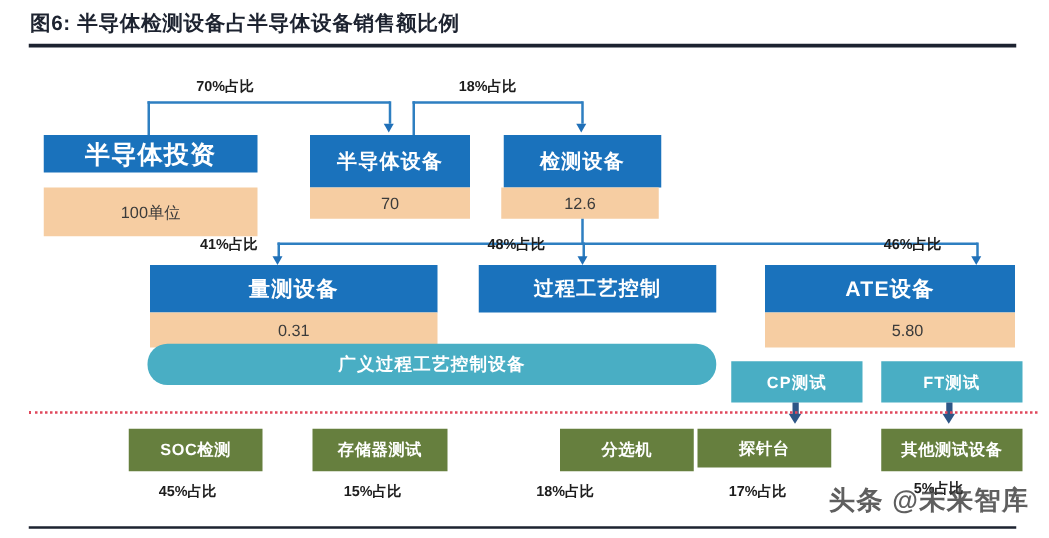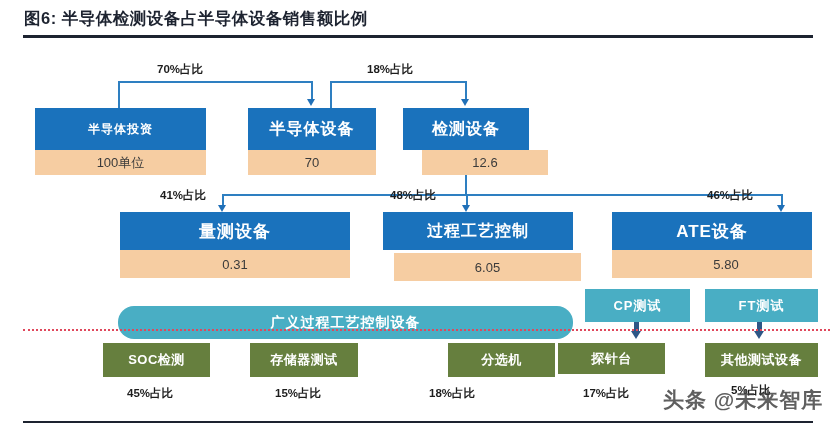--- a/index.html
+++ b/index.html
@@ -104,38 +104,38 @@
   <div class="ln lnv" style="left:118px;top:81px;height:27px;"></div>
   <div class="ln lnh" style="left:118px;top:81px;width:194px;"></div>
   <div class="ln lnv" style="left:311px;top:81px;height:18px;"></div>
   <div class="arrow-down" style="left:307px;top:99px;"></div>
 
   <div class="ln lnv" style="left:330px;top:81px;height:27px;"></div>
   <div class="ln lnh" style="left:330px;top:81px;width:136px;"></div>
   <div class="ln lnv" style="left:465px;top:81px;height:18px;"></div>
   <div class="arrow-down" style="left:461px;top:99px;"></div>
 
-  <div class="box blue-head" style="left:35px;top:108px;width:171px;height:42px;font-size:12px;">
+  <div class="box blue-head" style="left:35px;top:108px;width:171px;height:30px;font-size:20px;">
     <span>半导体投资</span>
   </div>
-  <div class="box tan" style="left:35px;top:150px;width:171px;height:25px;">
+  <div class="box tan" style="left:35px;top:150px;width:171px;height:39px;">
     <span>100单位</span>
   </div>
 
   <div class="box blue-head" style="left:248px;top:108px;width:128px;height:42px;font-size:16px;">
     <span>半导体设备</span>
   </div>
   <div class="box tan" style="left:248px;top:150px;width:128px;height:25px;">
     <span>70</span>
   </div>
 
   <div class="box blue-head" style="left:403px;top:108px;width:126px;height:42px;font-size:16px;">
     <span>检测设备</span>
   </div>
-  <div class="box tan" style="left:422px;top:150px;width:126px;height:25px;">
+  <div class="box tan" style="left:401px;top:150px;width:126px;height:25px;">
     <span>12.6</span>
   </div>
 
   <div class="ln lnv" style="left:465px;top:175px;height:20px;"></div>
   <div class="ln lnh" style="left:222px;top:194px;width:560px;"></div>
   <div class="ln lnv" style="left:222px;top:194px;height:12px;"></div>
   <div class="arrow-down" style="left:218px;top:205px;"></div>
   <div class="ln lnv" style="left:466px;top:194px;height:12px;"></div>
   <div class="arrow-down" style="left:462px;top:205px;"></div>
   <div class="ln lnv" style="left:781px;top:194px;height:12px;"></div>
@@ -148,32 +148,29 @@
   <div class="box blue-head" style="left:120px;top:212px;width:230px;height:38px;font-size:17px;">
     <span>量测设备</span>
   </div>
   <div class="box tan" style="left:120px;top:250px;width:230px;height:28px;">
     <span>0.31</span>
   </div>
 
   <div class="box blue-head" style="left:383px;top:212px;width:190px;height:38px;font-size:16px;text-align:center;">
     <span>过程工艺控制</span>
   </div>
-  <div class="box tan" style="left:394px;top:253px;width:187px;height:28px;">
-    <span>6.05</span>
-  </div>
 
   <div class="box blue-head" style="left:612px;top:212px;width:200px;height:38px;font-size:17px;">
     <span>ATE设备</span>
   </div>
   <div class="box tan" style="left:612px;top:250px;width:200px;height:28px;padding-left:28px;">
     <span>5.80</span>
   </div>
 
-  <div class="box teal" style="left:118px;top:306px;width:455px;height:33px;font-size:14px;border-radius:16px;">
+  <div class="box teal" style="left:118px;top:275px;width:455px;height:33px;font-size:14px;border-radius:16px;">
     <span>广义过程工艺控制设备</span>
   </div>
   <div class="box teal" style="left:585px;top:289px;width:105px;height:33px;font-size:13px;">
     <span>CP测试</span>
   </div>
   <div class="box teal" style="left:705px;top:289px;width:113px;height:33px;font-size:13px;">
     <span>FT测试</span>
   </div>
 
   <div class="stub" style="left:634px;top:322px;height:10px;"></div>

